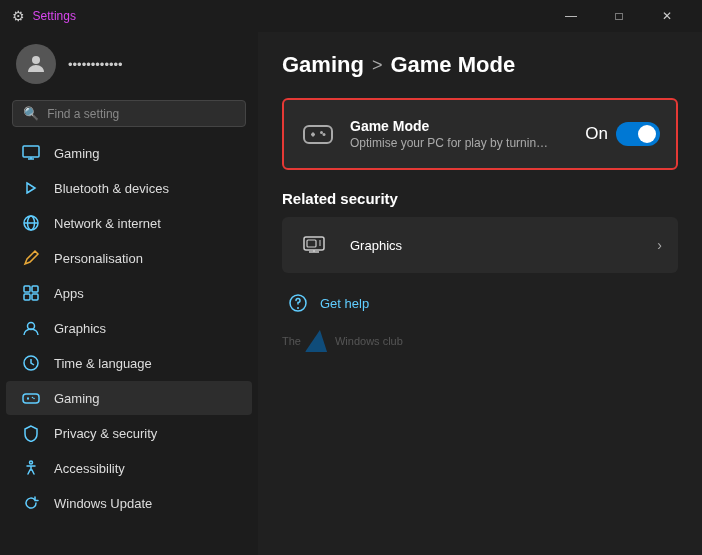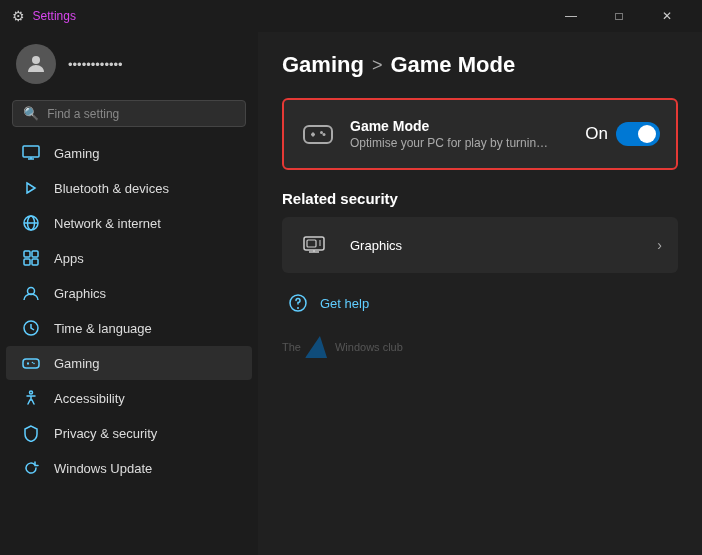--- a/index.html
+++ b/index.html
@@ -307,21 +307,21 @@
       width: 24px;
       height: 24px;
       display: flex;
       align-items: center;
       justify-content: center;
       font-size: 16px;
     }
 
     
     .watermark {
-      margin-top: 15px;
+      margin-top: 9px;
       display: flex;
       align-items: center;
       gap: 6px;
       opacity: 0.5;
     }
     .watermark-text {
       font-size: 11px;
       color: #888;
     }
     .watermark-icon {
@@ -396,20 +396,28 @@
         <div class="nav-icon icon-network">
           <svg width="18" height="18" viewBox="0 0 18 18" fill="none">
             <circle cx="9" cy="9" r="7" stroke="#60cdff" stroke-width="1.5"></circle>
             <ellipse cx="9" cy="9" rx="3.5" ry="7" stroke="#60cdff" stroke-width="1.5"></ellipse>
             <line x1="2" y1="9" x2="16" y2="9" stroke="#60cdff" stroke-width="1.5"></line>
           </svg>
         </div>
         <span>Network &amp; internet</span>
       </div>
 
+      <div class="nav-item">
+        <div class="nav-icon icon-personalisation">
+          <svg width="18" height="18" viewBox="0 0 18 18" fill="none">
+            <path d="M3 15l2-5L13 2l3 3-8 8-5 2z" stroke="#e8a838" stroke-width="1.5"></path>
+          </svg>
+        </div>
+        <span>Personalisation</span>
+      </div>
 
       <div class="nav-item">
         <div class="nav-icon icon-apps">
           <svg width="18" height="18" viewBox="0 0 18 18" fill="none">
             <rect x="2" y="2" width="6" height="6" rx="1" stroke="#60cdff" stroke-width="1.5"></rect>
             <rect x="10" y="2" width="6" height="6" rx="1" stroke="#60cdff" stroke-width="1.5"></rect>
             <rect x="2" y="10" width="6" height="6" rx="1" stroke="#60cdff" stroke-width="1.5"></rect>
             <rect x="10" y="10" width="6" height="6" rx="1" stroke="#60cdff" stroke-width="1.5"></rect>
           </svg>
         </div>
@@ -443,36 +451,36 @@
             <line x1="5" y1="9.5" x2="7" y2="9.5" stroke="#60cdff" stroke-width="1.5"></line>
             <line x1="6" y1="8.5" x2="6" y2="10.5" stroke="#60cdff" stroke-width="1.5"></line>
             <circle cx="12" cy="9.5" r="0.8" fill="#60cdff"></circle>
             <circle cx="10.5" cy="8.5" r="0.8" fill="#60cdff"></circle>
           </svg>
         </div>
         <span>Gaming</span>
       </div>
 
       <div class="nav-item">
+        <div class="nav-icon icon-privacy">
+          <svg width="18" height="18" viewBox="0 0 18 18" fill="none">
+            <path d="M9 2L3 5v5c0 4 3 6.5 6 7.5 3-1 6-3.5 6-7.5V5L9 2z" stroke="#60cdff" stroke-width="1.5"></path>
+          </svg>
+        </div>
+        <span>Privacy &amp; security</span>
+      </div>
+
+      <div class="nav-item">
         <div class="nav-icon icon-accessibility">
           <svg width="18" height="18" viewBox="0 0 18 18" fill="none">
             <circle cx="9" cy="3.5" r="1.5" stroke="#60cdff" stroke-width="1.5"></circle>
             <path d="M5 7h8M9 7v4m-3 4l2-4h2l2 4" stroke="#60cdff" stroke-width="1.5" stroke-linecap="round"></path>
           </svg>
         </div>
         <span>Accessibility</span>
-      </div>
-
-      <div class="nav-item">
-        <div class="nav-icon icon-privacy">
-          <svg width="18" height="18" viewBox="0 0 18 18" fill="none">
-            <path d="M9 2L3 5v5c0 4 3 6.5 6 7.5 3-1 6-3.5 6-7.5V5L9 2z" stroke="#60cdff" stroke-width="1.5"></path>
-          </svg>
-        </div>
-        <span>Privacy &amp; security</span>
       </div>
 
       <div class="nav-item">
         <div class="nav-icon icon-update">
           <svg width="18" height="18" viewBox="0 0 18 18" fill="none">
             <path d="M14 9a5 5 0 1 1-1.5-3.5" stroke="#60cdff" stroke-width="1.5" stroke-linecap="round"></path>
             <polyline points="13,3 13,6.5 16,6.5" stroke="#60cdff" stroke-width="1.5" stroke-linecap="round"></polyline>
           </svg>
         </div>
         <span>Windows Update</span>

